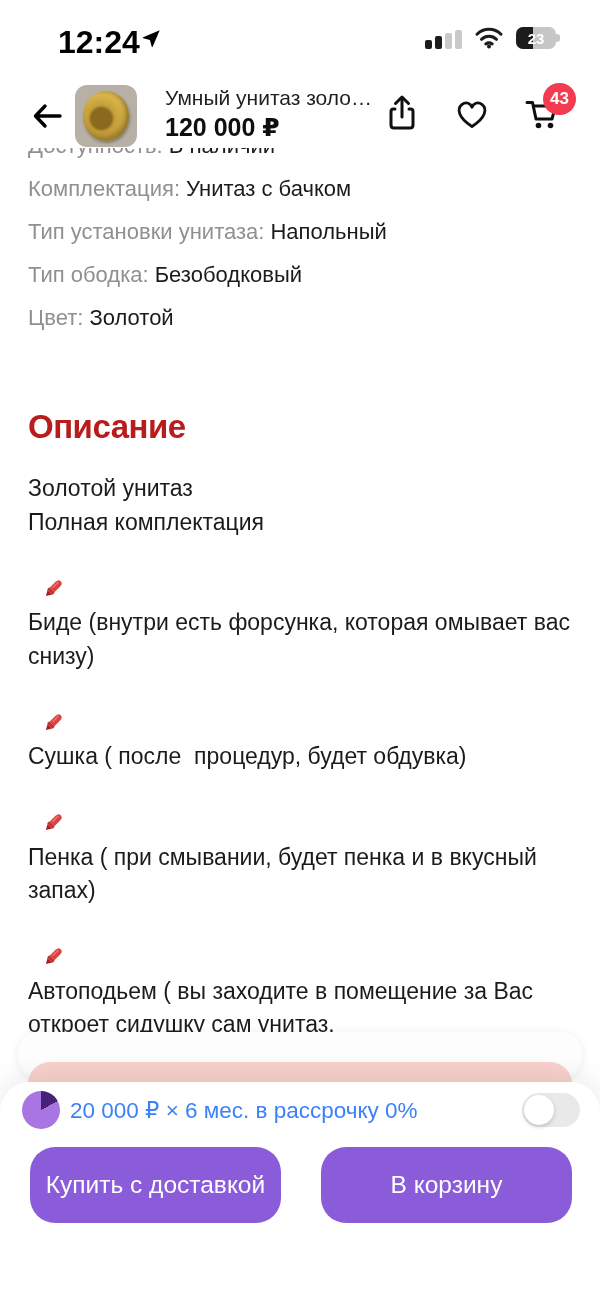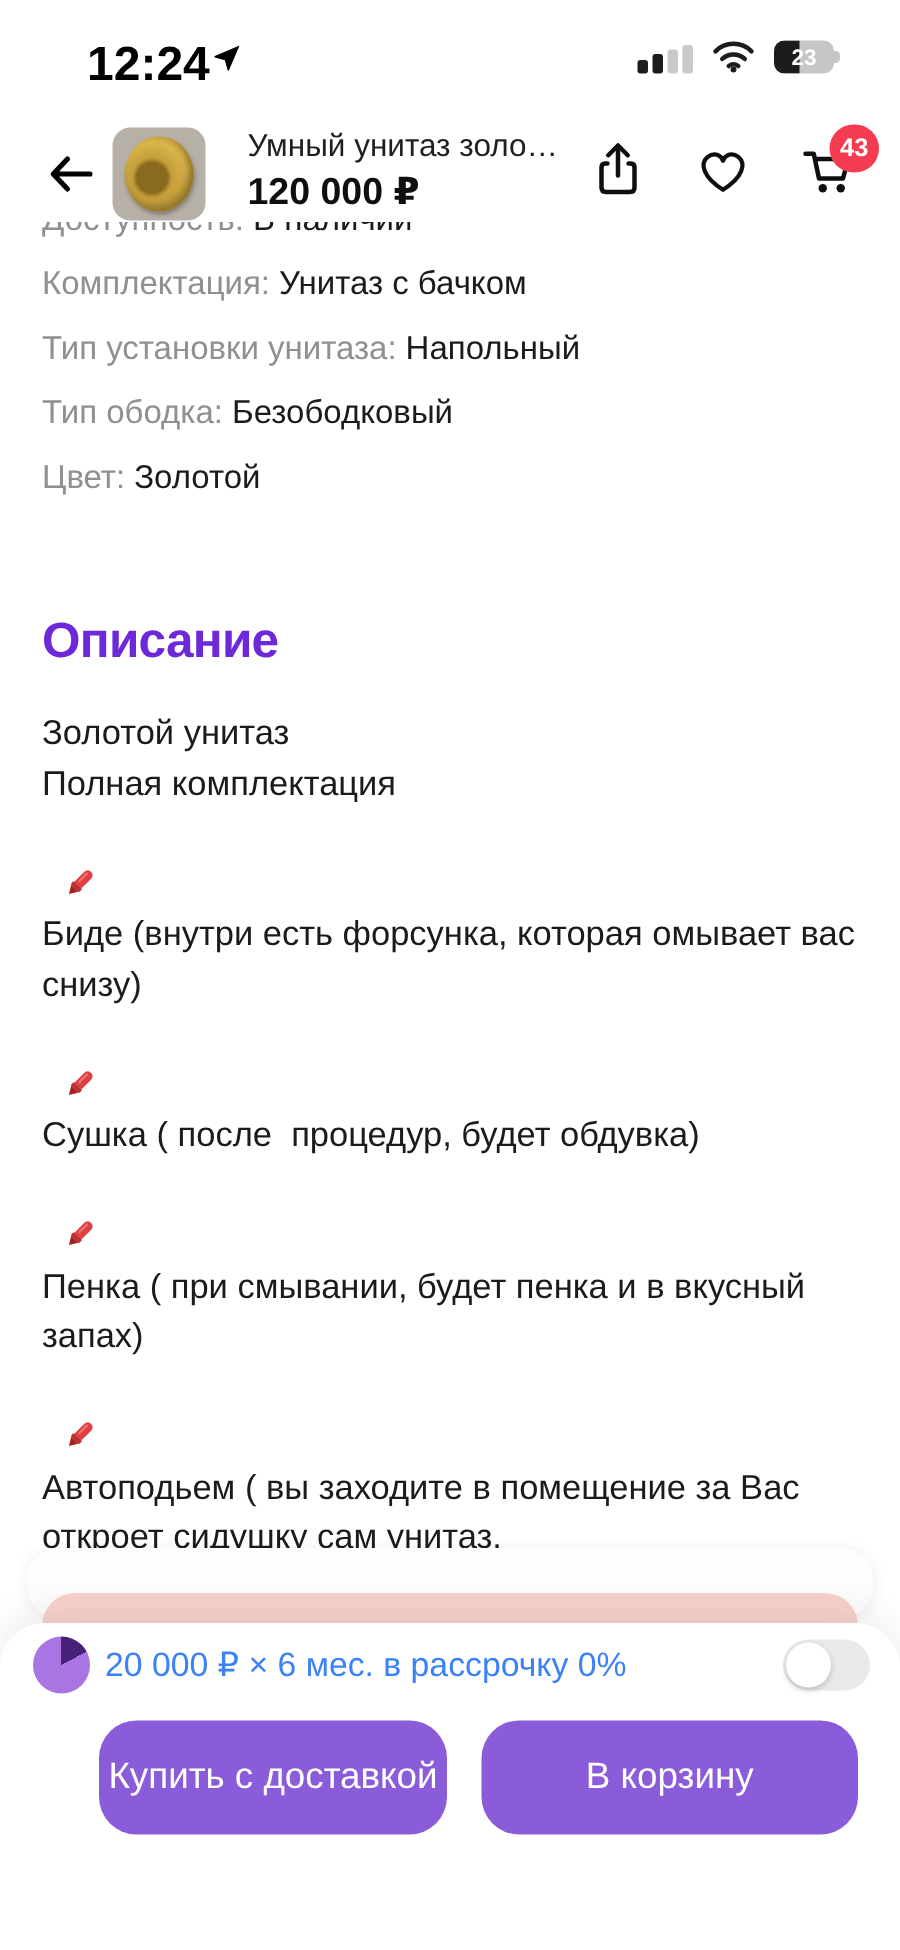--- a/index.html
+++ b/index.html
@@ -16,21 +16,21 @@
   body{background:#fff;font-family:"Liberation Sans","DejaVu Sans",sans-serif;-webkit-font-smoothing:antialiased;}
   .screen{position:relative;width:600px;height:1300px;margin:0 auto;background:#fff;overflow:hidden;}
 
   
   .attrs{position:absolute;left:28px;top:133px;right:25px;z-index:1;}
   .attr-row{font-size:22px;line-height:26px;margin-bottom:17px;white-space:nowrap;}
   .attr-label{color:var(--label-gray);}
   .attr-value{color:var(--text-black);font-weight:500;margin-left:6px;}
 
   .desc-heading{position:absolute;left:28px;top:408px;z-index:1;
-    font-size:33px;font-weight:700;color:#6d28d9;letter-spacing:-0.5px;}
+    font-size:33px;font-weight:700;color:#b91c1c;letter-spacing:-0.5px;}
 
   .description{position:absolute;left:28px;top:472px;width:548px;z-index:1;
     font-size:23px;line-height:33.5px;color:var(--text-black);}
   .desc-line{min-height:33.5px;white-space:pre-wrap;}
   .crayon{display:inline-block;width:26px;height:26px;vertical-align:-4px;transform:rotate(45deg);margin-right:1px;}
 
   
   .top-white{position:absolute;top:0;left:0;right:0;height:148px;background:#fff;z-index:10;}
   .statusbar{position:absolute;top:22px;left:0;right:0;height:36px;}
   .sb-time{position:absolute;left:58px;top:2px;font-size:32px;font-weight:700;color:#000;letter-spacing:0;}
@@ -52,21 +52,21 @@
   .header-row{position:absolute;top:85px;left:0;right:0;height:62px;}
   .back-btn{position:absolute;left:28px;top:12px;width:38px;height:38px;cursor:pointer;}
   .thumb{position:absolute;left:75px;top:0;width:62px;height:62px;border-radius:12px;overflow:hidden;
     background:#b7b0a6;cursor:pointer;}
   .thumb .bowl{position:absolute;left:8px;top:6px;width:46px;height:50px;border-radius:50%;
     background:radial-gradient(circle at 40% 55%, #8a6a1e 0 26%, #c59e3a 34%, #d9b54a 60%, #b08a2e 100%);
     box-shadow:inset -3px -4px 6px rgba(60,40,0,.45), 1px 2px 3px rgba(0,0,0,.3);}
   .title-wrap{position:absolute;left:165px;top:1px;width:230px;}
   .p-title{font-size:21px;color:#1f1f21;white-space:nowrap;overflow:hidden;}
   .p-price{font-size:25px;font-weight:700;color:#0f0f10;margin-top:3px;}
-  .hdr-icons{position:absolute;right:28px;top:6px;display:flex;align-items:center;gap:30px;}
+  .hdr-icons{position:absolute;right:38px;top:6px;display:flex;align-items:center;gap:30px;}
   .hdr-icon{position:relative;width:40px;height:44px;display:flex;align-items:center;justify-content:center;cursor:pointer;}
   .cart-badge{position:absolute;top:-8px;right:-14px;min-width:32px;height:32px;border-radius:16px;
     background:var(--badge-red);color:#fff;font-size:17px;font-weight:700;
     display:flex;align-items:center;justify-content:center;padding:0 7px;}
 
   
   .ghost-card{position:absolute;left:18px;right:18px;top:1032px;height:46px;border-radius:20px;
     background:#fdfdfd;box-shadow:0 1px 10px rgba(0,0,0,.08);z-index:2;}
   .pink-banner{position:absolute;left:28px;right:28px;top:1062px;height:52px;border-radius:22px;
     background:var(--pink-banner);z-index:3;cursor:pointer;}
@@ -78,21 +78,21 @@
     background:conic-gradient(var(--pie-dark) 0 62deg, var(--pie-light) 62deg 360deg);flex:none;}
   .installment-text{margin-left:10px;font-size:22.5px;color:#3b82f6;flex:1;}
   .toggle{position:relative;width:58px;height:34px;border-radius:17px;background:var(--toggle-track);
     flex:none;cursor:pointer;}
   .toggle .knob{position:absolute;left:2px;top:2px;width:30px;height:30px;border-radius:50%;background:#fff;
     box-shadow:0 2px 4px rgba(0,0,0,.18);}
   .btn-row{position:absolute;left:0;right:0;top:1147px;height:76px;z-index:5;}
   .btn{position:absolute;top:0;height:76px;border:none;border-radius:25px;background:var(--accent-purple);
     color:#fff;font-size:24.5px;font-weight:500;font-family:inherit;cursor:pointer;
     display:flex;align-items:center;justify-content:center;}
-  .btn-buy{left:30px;width:232px;margin-left:36px;}
+  .btn-buy{left:30px;width:251px;}
   .btn-cart{left:321px;width:251px;}
 </style>
 </head>
 <body>
 
 <div class="screen">
 
   <div class="attrs">
       <div class="attr-row"><span class="attr-label">Доступность:</span><span class="attr-value">В наличии</span></div>
       <div class="attr-row"><span class="attr-label">Комплектация:</span><span class="attr-value">Унитаз с бачком</span></div>

